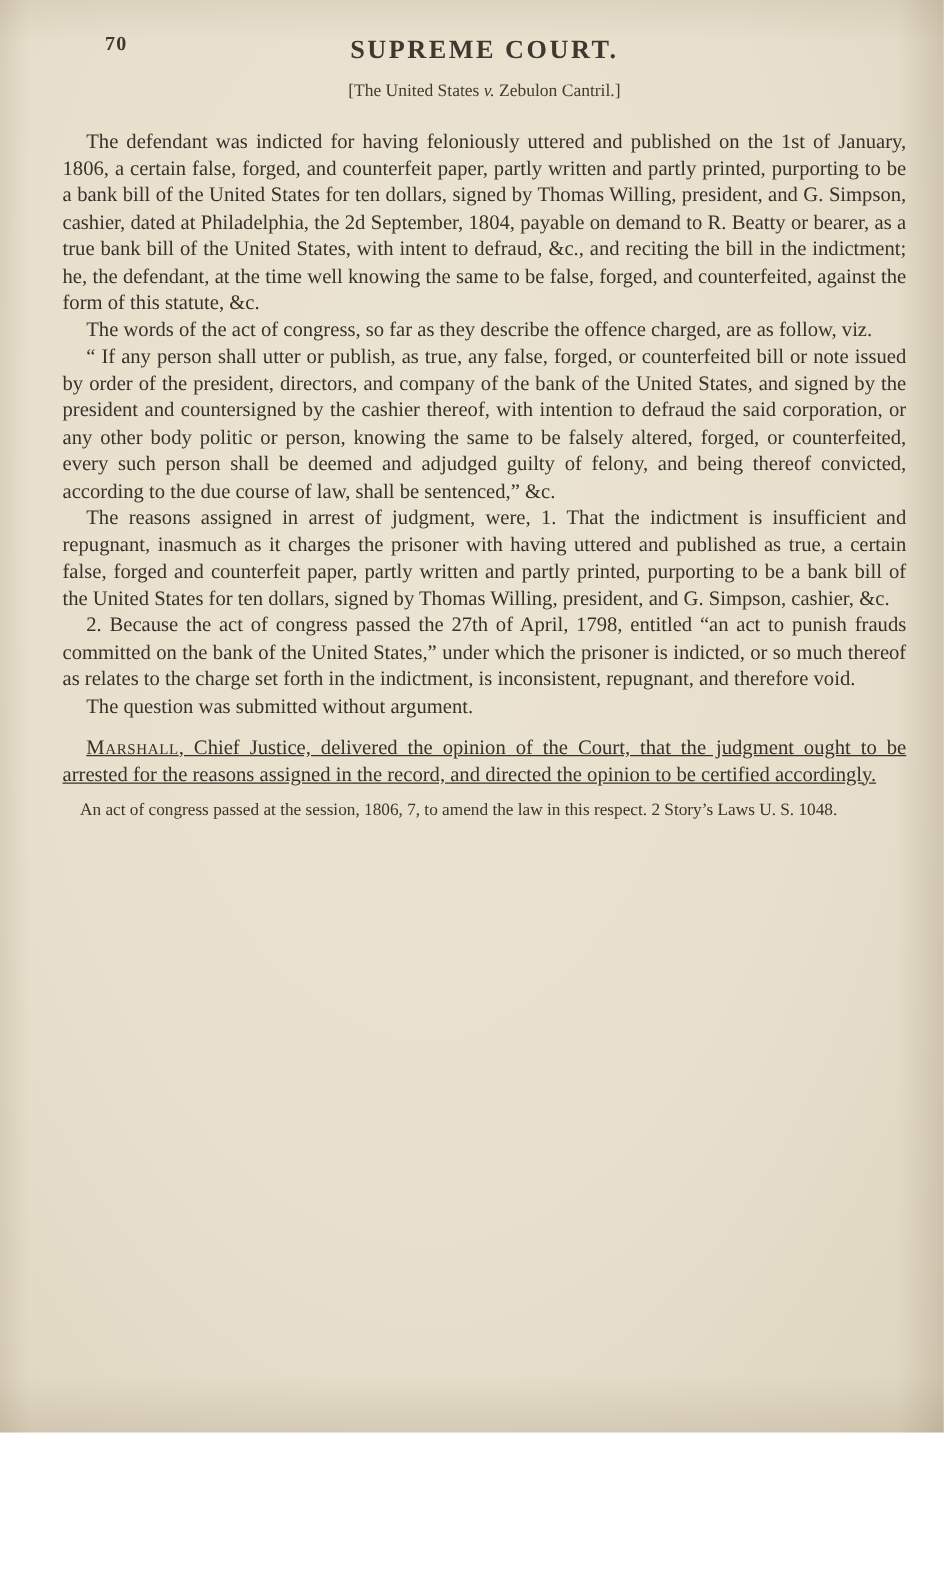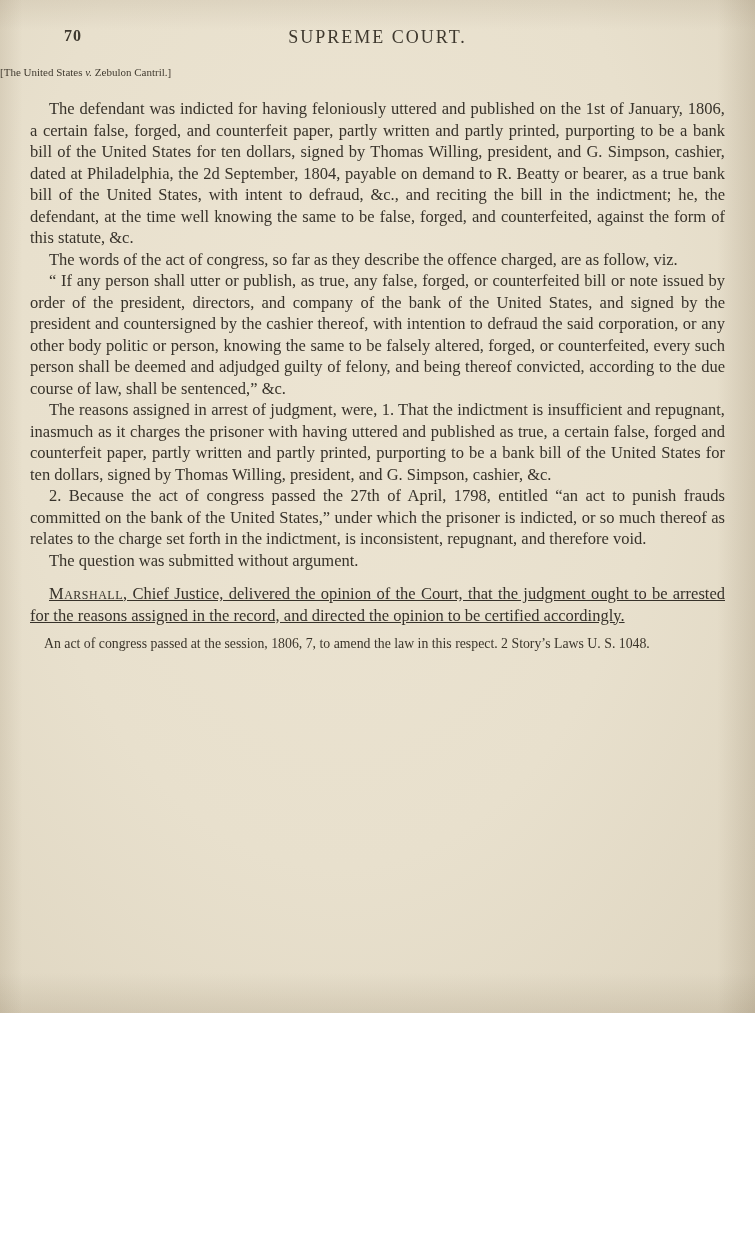--- a/index.html
+++ b/index.html
@@ -8,53 +8,54 @@
   }
   body {
     width: 755px;
     height: 1259px;
     overflow: hidden;
     font-family: "Liberation Serif", serif;
   }
   .page {
     position: relative;
     width: 755px;
-    height: 1013px;
+    height: 1146px;
     box-sizing: border-box;
     color: #37322a;
     background:
       linear-gradient(90deg, rgba(115,95,65,0.12) 0%, rgba(115,95,65,0) 3%, rgba(115,95,65,0) 95%, rgba(115,95,65,0.18) 100%),
       linear-gradient(180deg, rgba(115,95,65,0.10) 0%, rgba(115,95,65,0) 3%, rgba(115,95,65,0) 96%, rgba(115,95,65,0.14) 100%),
       radial-gradient(ellipse at 45% 35%, #ece4d2 0%, #e8e0cd 55%, #ded5c0 100%);
+    padding-left: 20px;
   }
   .page-header {
     position: relative;
     height: 30px;
     padding-top: 27px;
   }
   .page-number {
     position: absolute;
     left: 64px;
     top: 27px;
     font-size: 16px;
     font-weight: bold;
     letter-spacing: 1px;
     color: #3e382e;
   }
   .running-head {
     display: block;
     text-align: center;
-    font-size: 18px;
-    font-weight: normal;
+    font-size: 21px;
+    font-weight: bold;
     letter-spacing: 2px;
     color: #3e382e;
   }
   .case-caption {
-    text-align: left;
-    font-size: 11px;
+    text-align: center;
+    font-size: 14px;
     margin-top: 9px;
     color: #413b30;
   }
   .case-caption .versus {
     font-style: italic;
   }
   .body-text {
     margin: 20px 30px 0 30px;
     text-align: justify;
     font-size: 16.5px;

